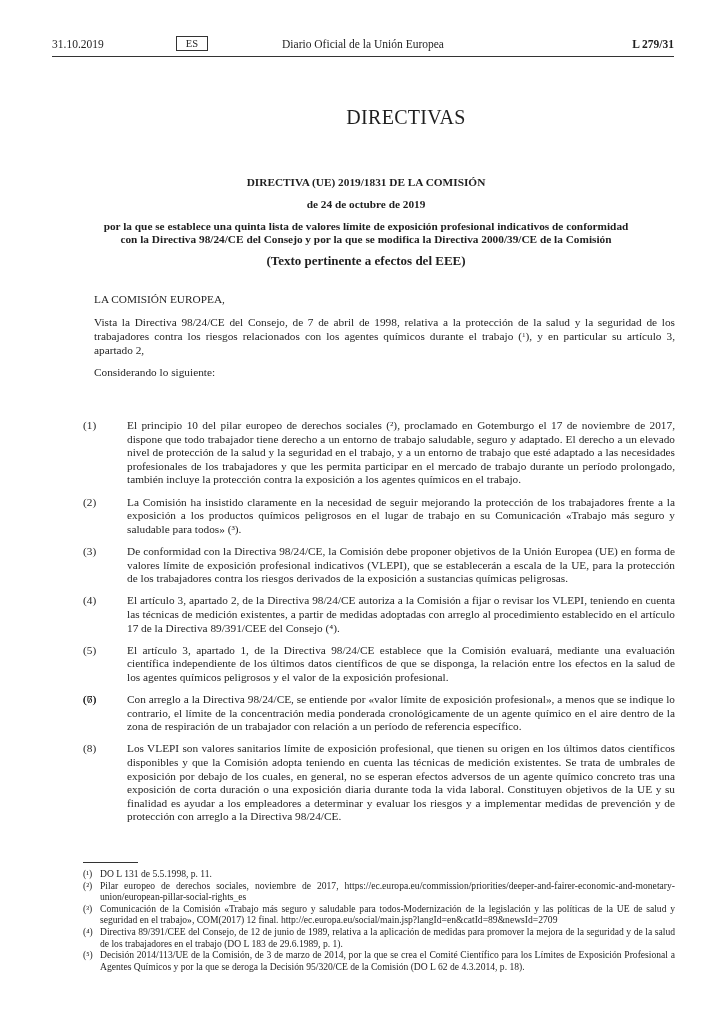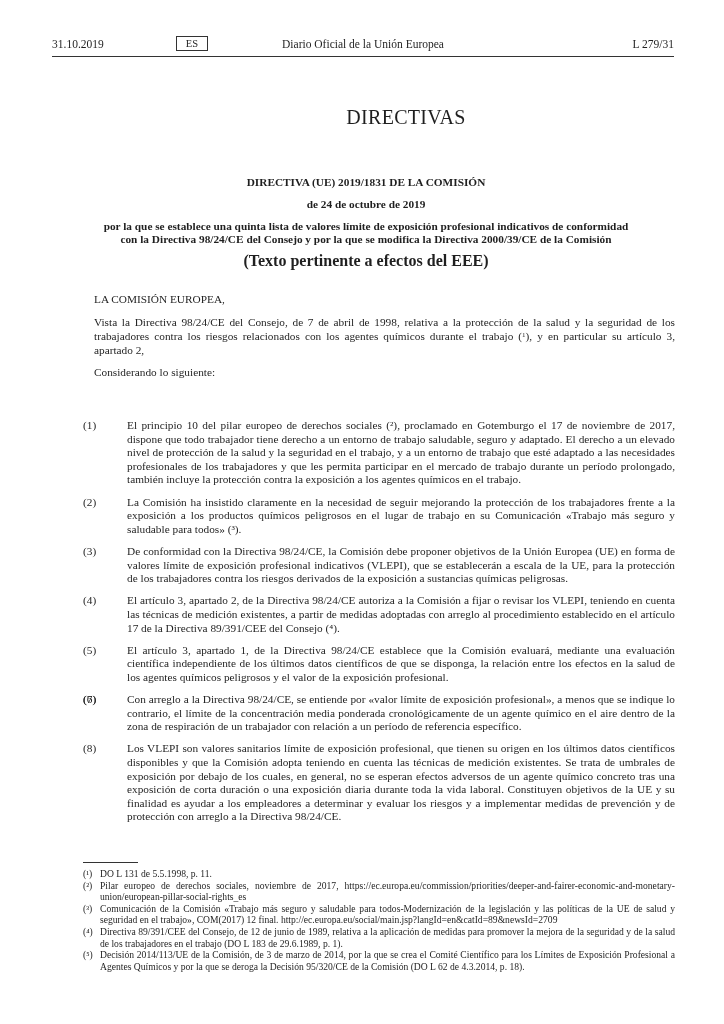--- a/index.html
+++ b/index.html
@@ -14,32 +14,32 @@
       position: absolute; left: 52px; top: 34px; width: 622px; height: 22px;
       border-bottom: 1.5px solid #333;
       font-size: 11.5px;
     }
     .header .date { position: absolute; left: 0; top: 4px; }
     .header .lang {
       position: absolute; left: 88px; top: 2px; width: 30px; height: 13px;
       border: 1px solid #333; text-align: center; line-height: 13px; font-size: 10.5px; margin-left: 36px;
     }
     .header .journal { position: absolute; left: 0; width: 622px; top: 4px; text-align: center; }
-    .header .pageref { position: absolute; right: 0; top: 4px; }
+    .header .pageref { position: absolute; right: 0; top: 4px; font-weight: bold; }
 
     .section-title {
       position: absolute; left: 0; width: 724px; top: 106px; text-align: center;
       font-size: 20px; letter-spacing: 0.3px; margin-left: 44px;
     }
 
     .titleblock { position: absolute; left: 96px; width: 540px; top: 176px; text-align: center; font-weight: bold; font-size: 11.3px; line-height: 13px; }
     .titleblock .t1 { margin: 0 0 9px 0; text-align: center; }
     .titleblock .t2 { margin: 0 0 9px 0; }
     .titleblock .t3 { margin: 0 0 8px 0; }
-    .titleblock .t4 { margin: 0; font-size: 16px; }
+    .titleblock .t4 { margin: 0; font-size: 13px; }
 
     .body { position: absolute; left: 83px; width: 592px; top: 293px; font-size: 11.3px; line-height: 13.6px; }
     .body p { margin: 0 0 9px 11px; text-align: justify; }
 
     .recitals { position: absolute; left: 83px; width: 592px; top: 419px; font-size: 11.3px; line-height: 13.6px; }
     .recital { position: relative; margin: 0 0 8.6px 0; padding-left: 44px; text-align: justify; }
     .recital .num { position: absolute; left: 0; top: 0; }
 
     .footnotes { position: absolute; left: 83px; width: 592px; top: 862px; font-size: 9.6px; line-height: 11.6px; }
     .fn-rule { width: 55px; border-top: 1px solid #333; margin-bottom: 5px; }

